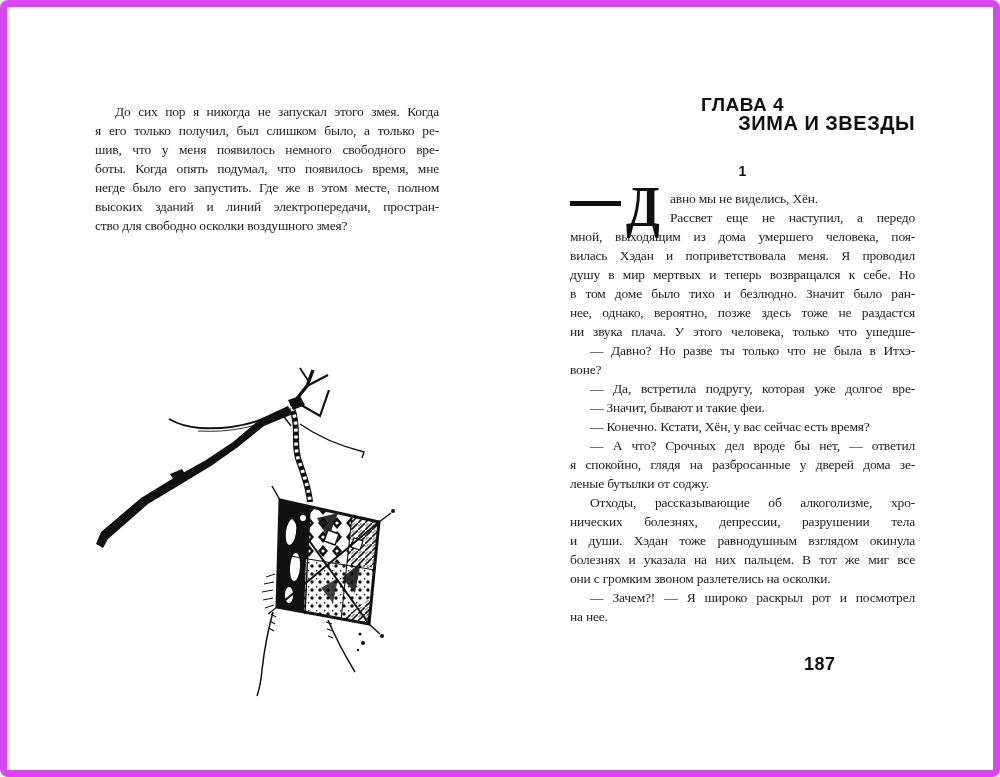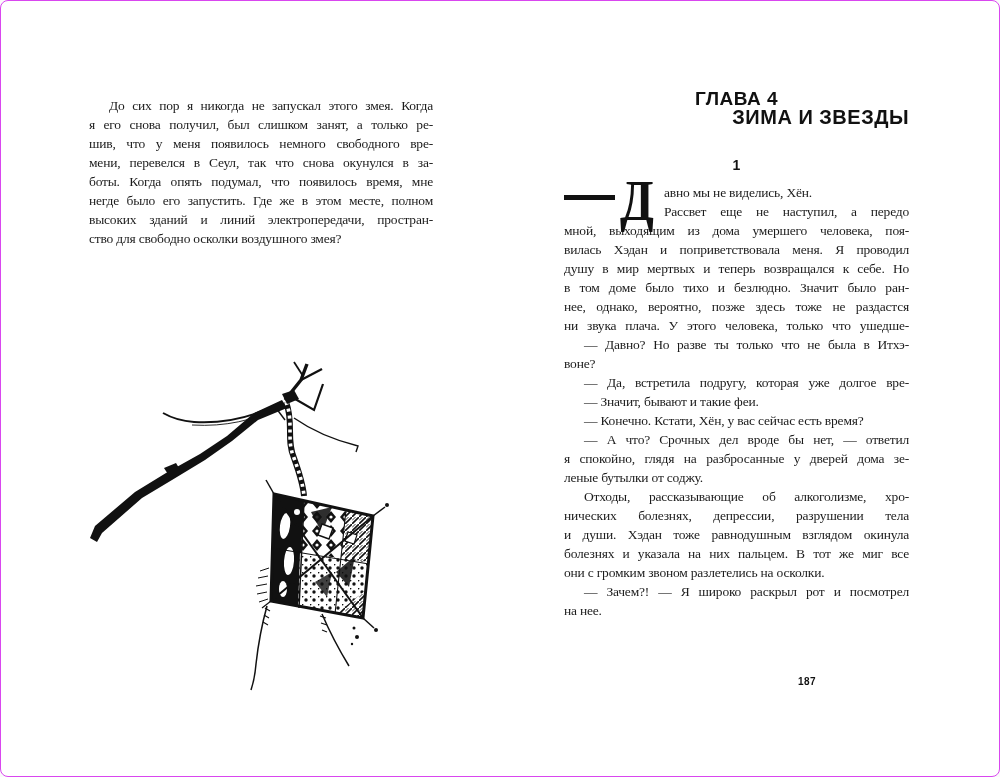--- a/index.html
+++ b/index.html
@@ -1,20 +1,20 @@
 <!DOCTYPE html>
 <html><head>
 <meta charset="utf-8">
 <style>
   html,body{margin:0;padding:0;background:#fafafa;}
   .spread{
     position:relative;
     width:1000px;height:777px;
     background:#ffffff;
-    border:1px solid #d946ef;
+    border:7px solid #d946ef;
     border-radius:8px;
     box-sizing:border-box;
     overflow:hidden;
     font-family:"Liberation Serif", serif;
     color:#1c1c1c;
   }
   .page{position:absolute;top:0;height:777px;}
   .page-left{left:0;width:500px;}
   .page-right{left:500px;width:500px;}
 
@@ -61,38 +61,37 @@
   }
   .dropcap{
     position:absolute;left:56px;top:-11px;
     font-family:"Liberation Serif", serif;
     font-weight:bold;font-size:58px;line-height:1;
     transform:scaleX(.85);transform-origin:left top;
     color:#111;
   }
 
   .page-number{
-    position:absolute;left:297px;top:675px;
-    font-family:"Liberation Sans", sans-serif;
-    font-weight:bold;font-size:10px;letter-spacing:.5px;color:#111;
+    position:absolute;left:297px;top:647px;
+    font-family:"Liberation Sans", sans-serif;
+    font-weight:bold;font-size:18px;letter-spacing:.5px;color:#111;
   }
 
   .illustration{position:absolute;left:85px;top:355px;width:340px;height:340px;}
 </style>
 </head>
 <body>
 
 <div class="spread">
 
   <div class="page page-left">
     <div class="textblock tb-left">
         <div class="line ind">До сих пор я никогда не запускал этого змея. Когда</div>
-        <div class="line">я его снова получил, был слишком занят, а только ре-</div>
+        <div class="line">я его только получил, был слишком было, а только ре-</div>
         <div class="line">шив, что у меня появилось немного свободного вре-</div>
-        <div class="line">мени, перевелся в Сеул, так что снова окунулся в за-</div>
         <div class="line">боты. Когда опять подумал, что появилось время, мне</div>
         <div class="line">негде было его запустить. Где же в этом месте, полном</div>
         <div class="line">высоких зданий и линий электропередачи, простран-</div>
         <div class="line end">ство для свободно осколки воздушного змея?</div>
       </div>
 
     <svg class="illustration" viewBox="0 0 340 340" xmlns="http://www.w3.org/2000/svg">
       <defs>
         <pattern id="diam" width="14" height="14" patternUnits="userSpaceOnUse">
           <rect width="14" height="14" fill="#fff"></rect>

